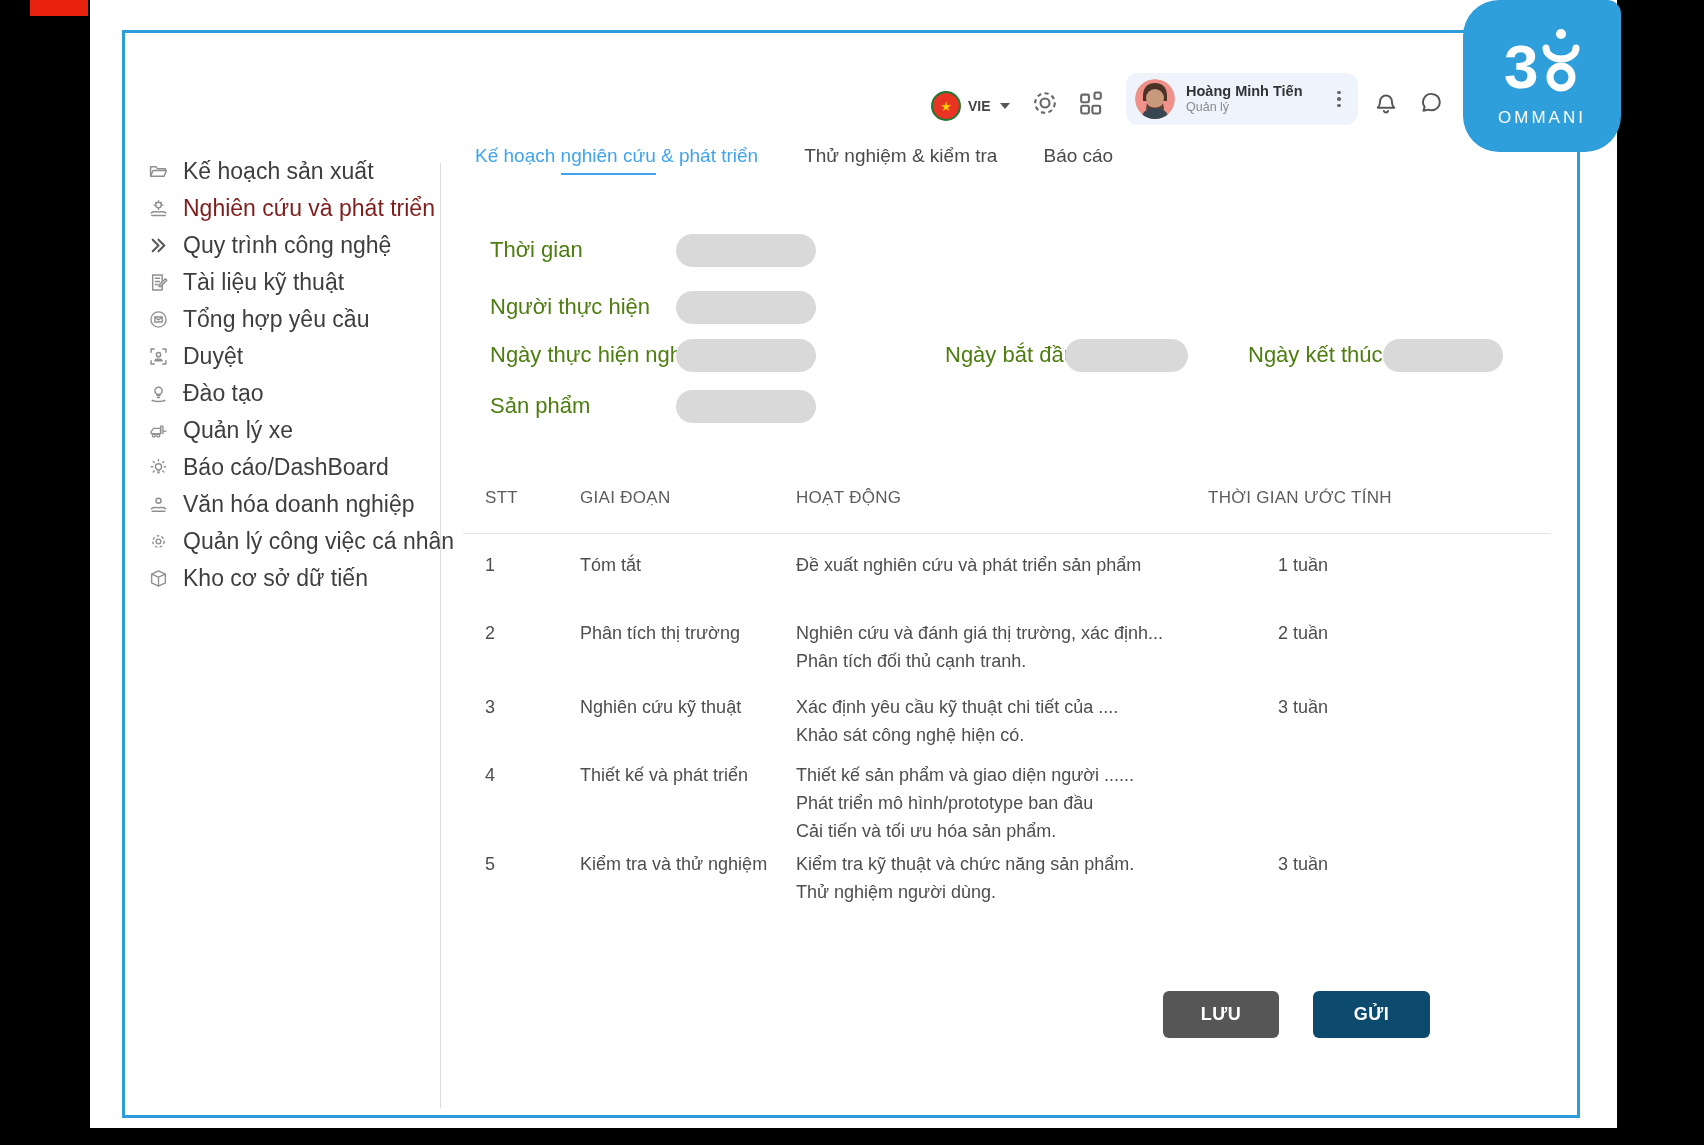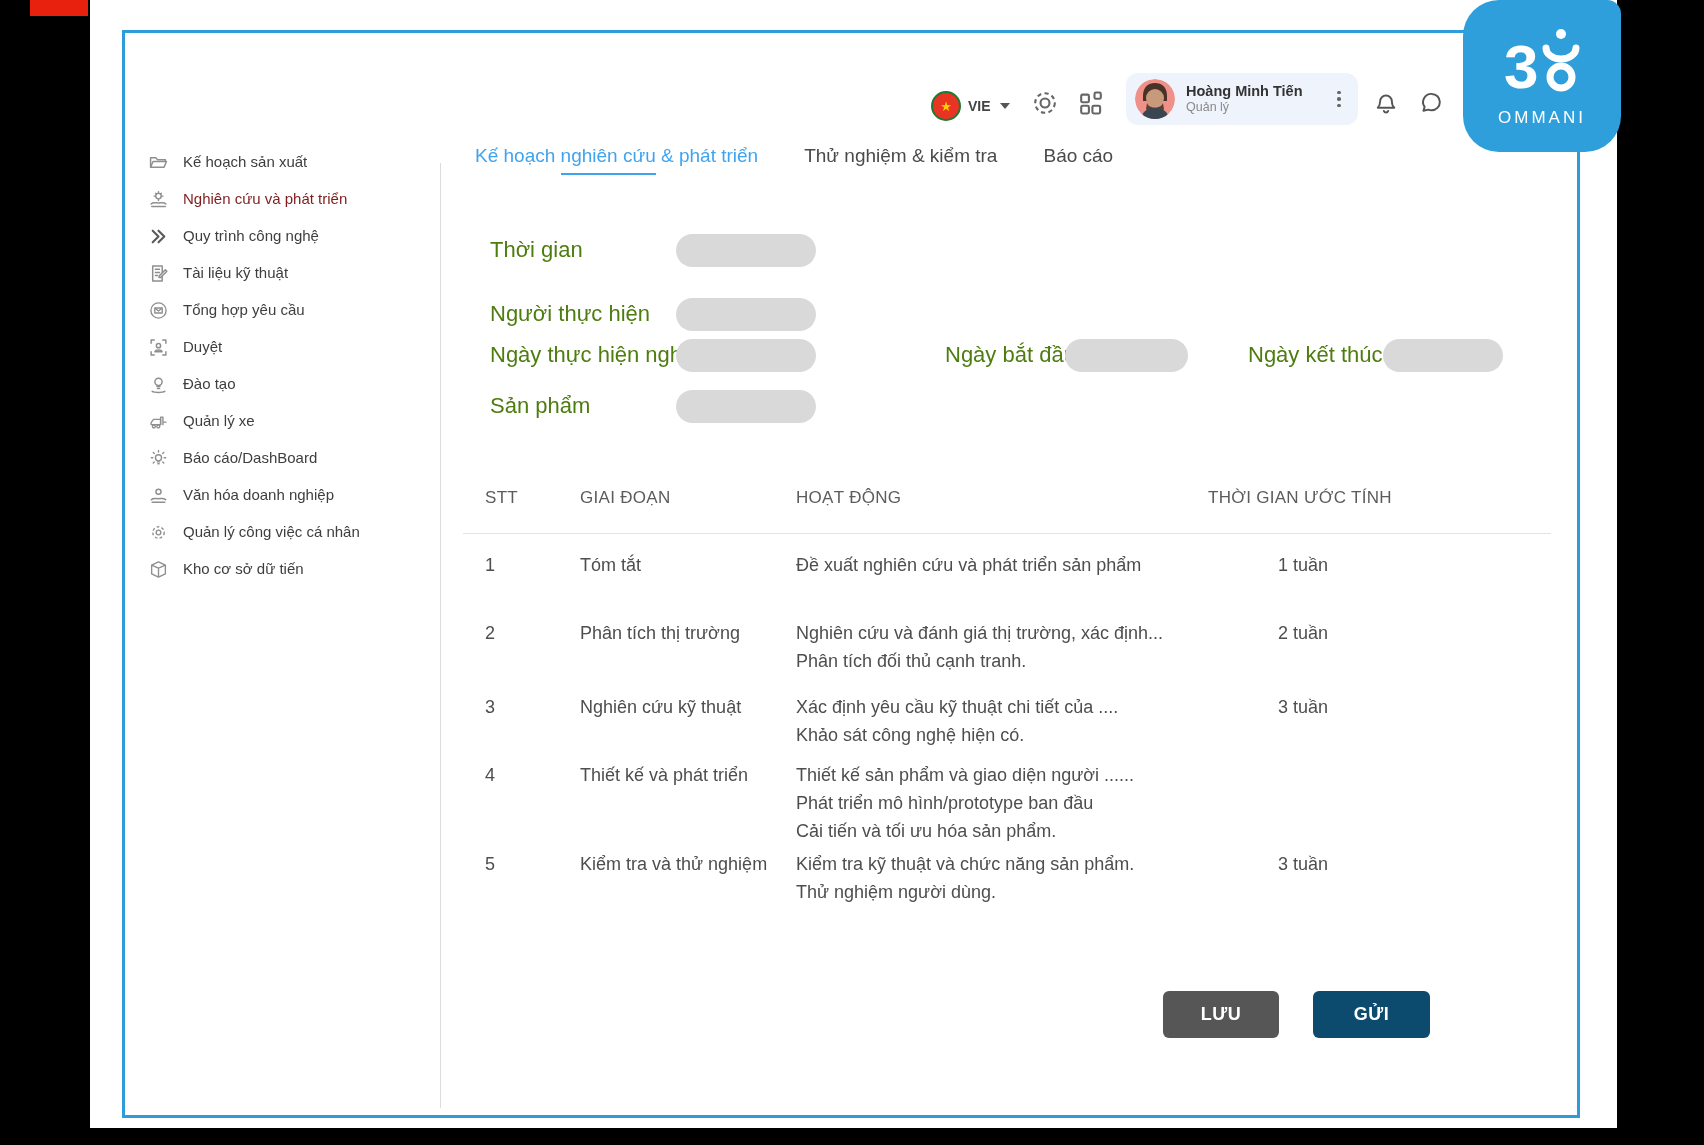--- a/index.html
+++ b/index.html
@@ -27,22 +27,22 @@
   .user-txt{margin-left:11px;flex:1;min-width:0;}
   .user-name{font-size:14.5px;font-weight:bold;color:#333;line-height:1.25;}
   .user-role{font-size:12.5px;color:#8a8a8a;line-height:1.25;}
   .kebab{width:26px;display:flex;flex-direction:column;align-items:center;gap:3px;margin-right:6px;cursor:pointer;}
   .kebab i{width:3.5px;height:3.5px;border-radius:50%;background:#666;}
   .bell-btn{left:1248px;top:55px;width:30px;height:32px;color:#555;}
   .chat-btn{left:1293px;top:57px;width:30px;height:30px;color:#555;}
 
   
   .sidebar{position:absolute;left:24px;top:120px;width:288px;}
-  .side-item{display:flex;align-items:flex-start;gap:15px;height:37px;cursor:pointer;
-             font-size:15px;color:#3e3e3e;white-space:nowrap;}
+  .side-item{display:flex;align-items:center;gap:15px;height:37px;cursor:pointer;
+             font-size:23px;color:#3e3e3e;white-space:nowrap;}
   .side-item svg{flex:none;color:#8f8f8f;}
   .side-item.active{color:#7f1d1d;}
   .vdivider{position:absolute;left:315px;top:130px;width:1px;height:945px;background:#dcdcdc;}
 
   
   .tabs{position:absolute;left:350px;top:112px;display:flex;gap:46px;font-size:19px;color:#4a4a4a;}
   .tab{cursor:pointer;white-space:nowrap;}
   .tab.active{color:#3fa3ee;}
   .tab .ul{border-bottom:2.5px solid #3fa3ee;padding-bottom:7px;}
 
@@ -241,21 +241,21 @@
           <span>Kế hoạch </span><span class="ul">nghiên cứu</span><span> &amp; phát triển</span>
         </div>
         <div class="tab">Thử nghiệm &amp; kiểm tra</div>
         <div class="tab">Báo cáo</div>
       </div>
 
       <div class="form-row" style="top:200px;">
         <span class="f-label">Thời gian</span>
         <span class="pill main"></span>
       </div>
-      <div class="form-row" style="top:264px;">
+      <div class="form-row" style="top:257px;">
         <span class="f-label">Người thực hiện</span>
         <span class="pill main"></span>
       </div>
       <div class="form-row" style="top:305px;width:1100px;">
         <span class="f-label">Ngày thực hiện nghiên cứu</span>
         <span class="pill main"></span>
         <span class="abs" style="left:455px;">
           <span class="f-label">Ngày bắt đầu</span>
         </span>
         <span class="abs" style="left:575px;">

